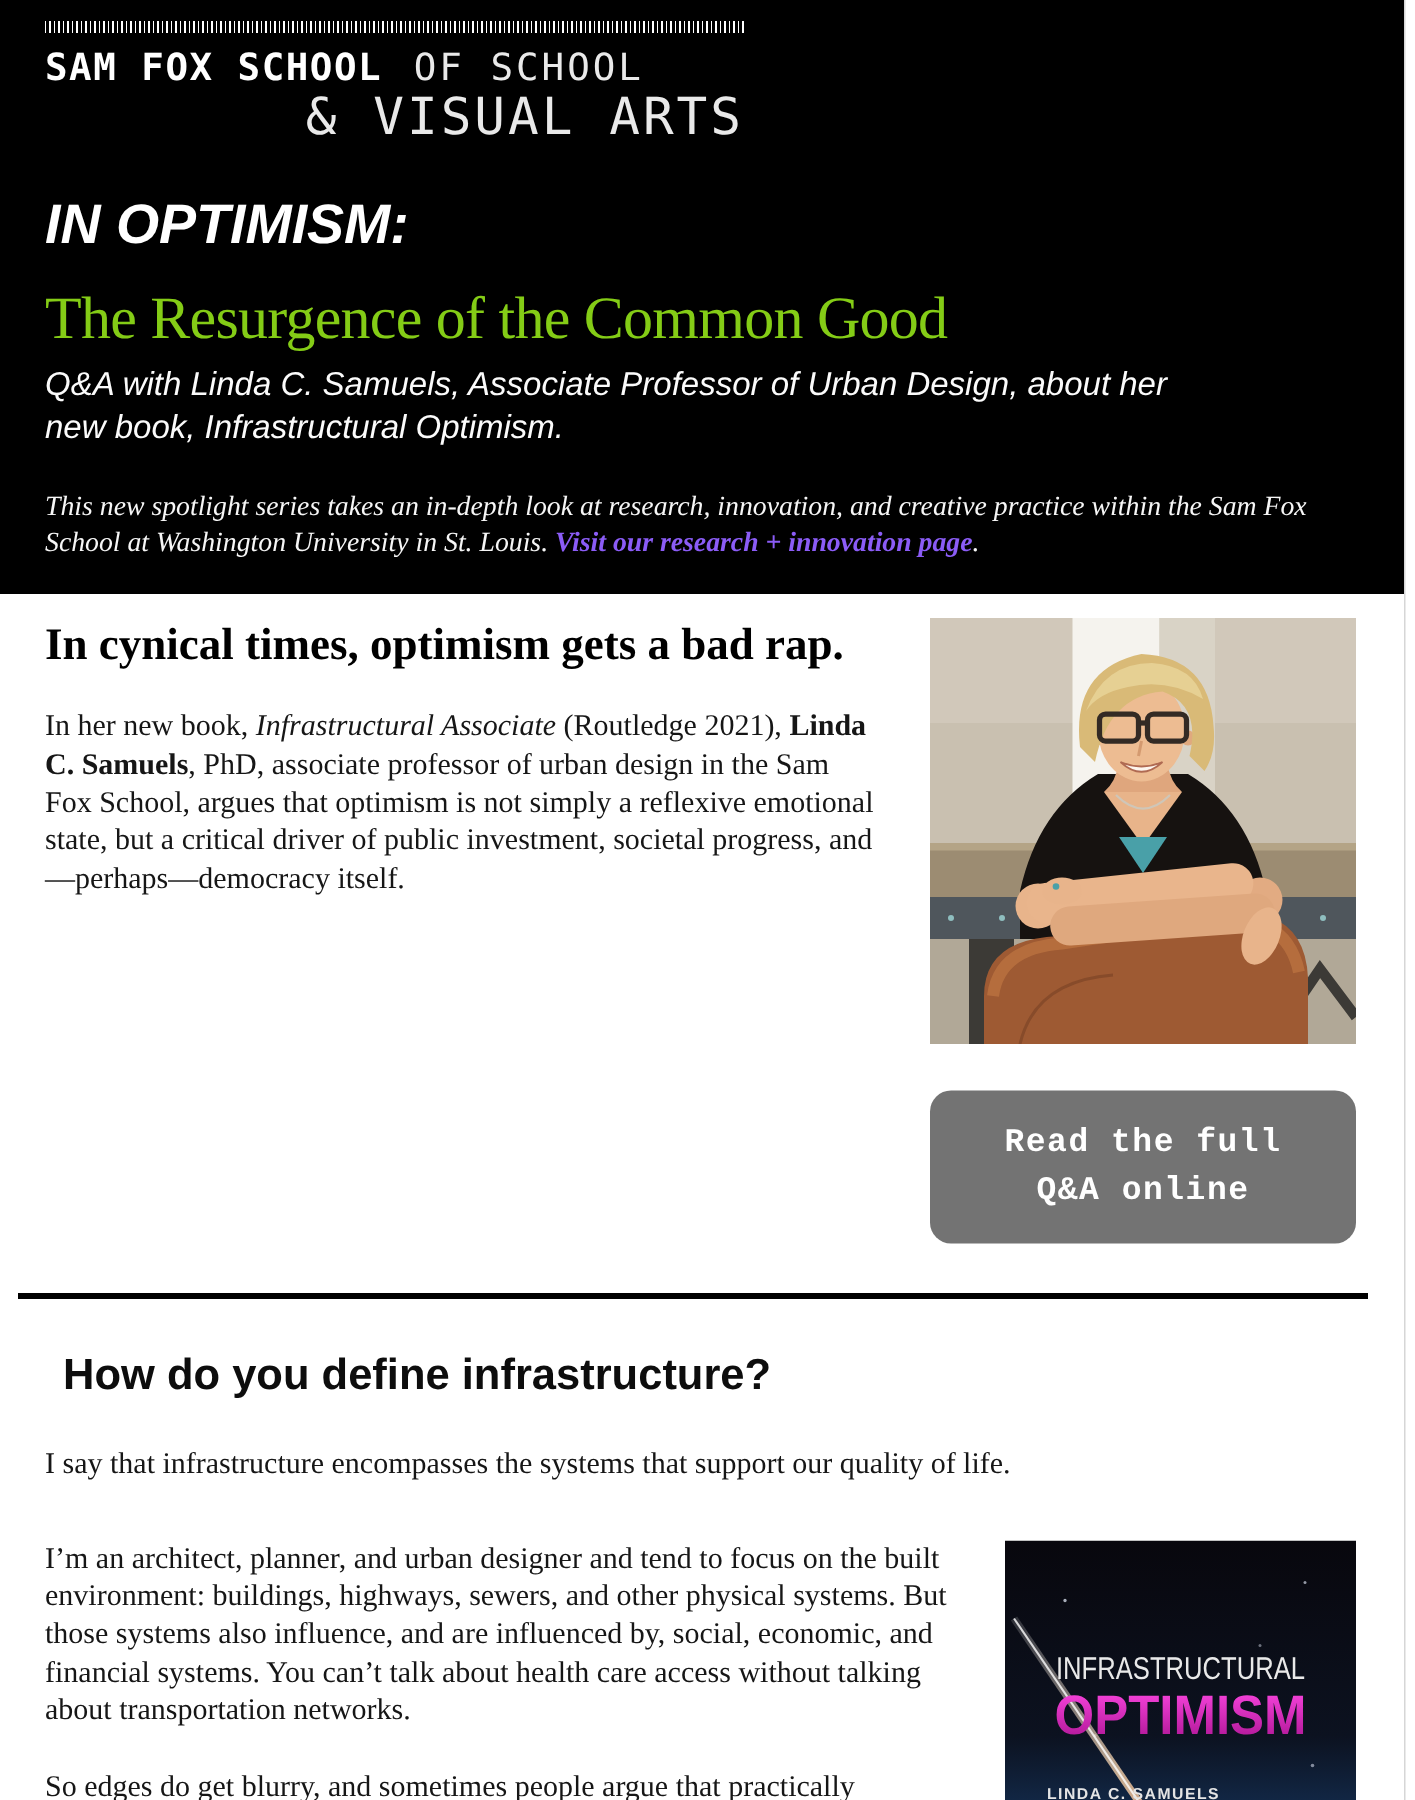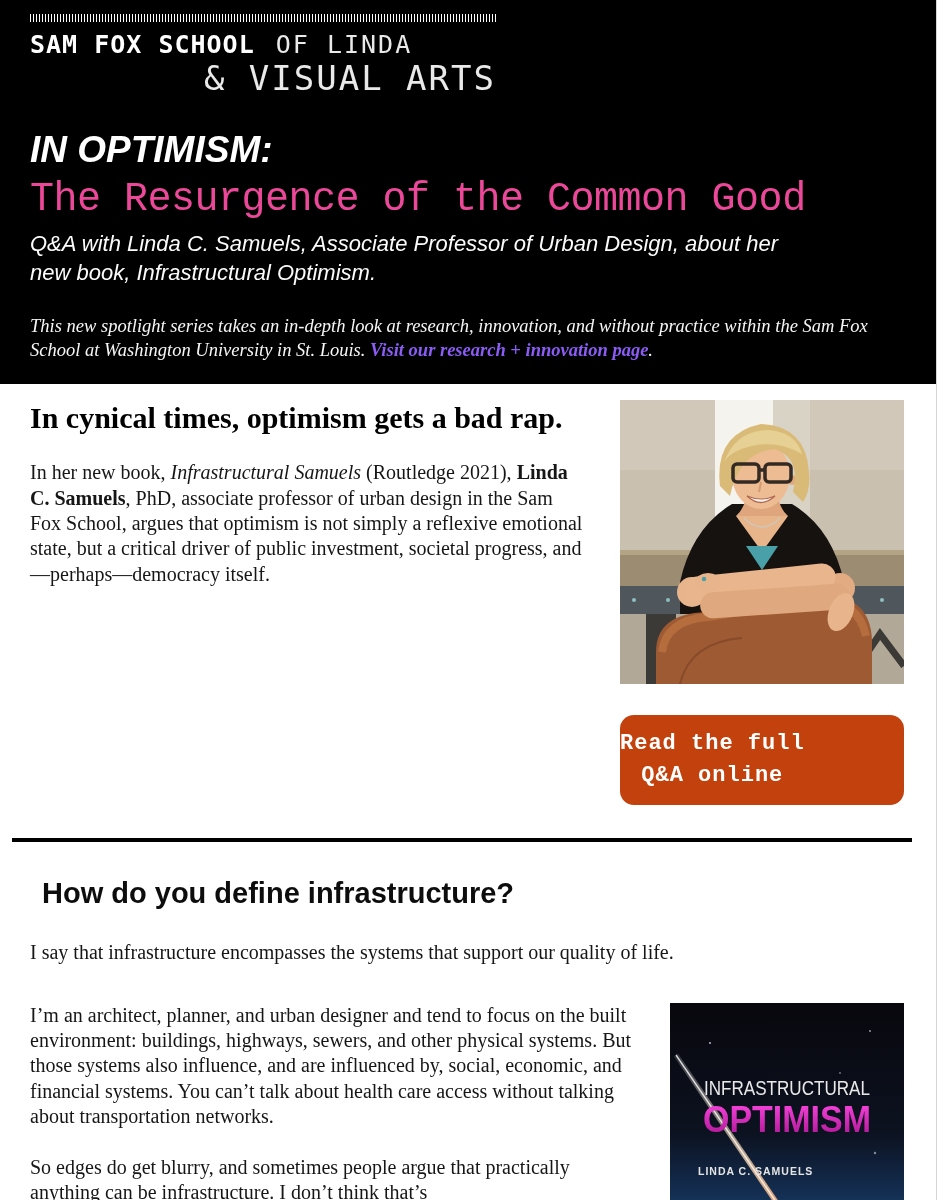--- a/index.html
+++ b/index.html
@@ -37,24 +37,24 @@
     font-size: 34px; line-height: 1.12;
     letter-spacing: 2px; color: #e9e9e9;
   }
   .kicker {
     margin: 34px 0 0 0;
     font-family: "Liberation Sans", sans-serif;
     font-style: italic; font-weight: bold;
     font-size: 37px; line-height: 1.05; color: #ffffff;
   }
   .hero-title {
-    margin: 8px 0 0 0;
-    font-family: Liberation Mono, monospace;
+    margin: 20px 0 0 0;
+    font-family: Liberation Serif, serif;
     font-weight: normal; font-size: 40px; line-height: 1.08;
-    letter-spacing: -0.5px; color: #ec4899;
+    letter-spacing: -0.5px; color: #84cc16;
   }
   .hero-subtitle {
     margin: 9px 0 0 0; max-width: 790px;
     font-family: "Liberation Sans", sans-serif;
     font-style: italic; font-size: 22px; line-height: 1.3; color: #fbfbfb;
   }
   .hero-intro {
     margin: 28px 0 0 0; max-width: 895px;
     font-family: "Liberation Serif", serif;
     font-style: italic; font-size: 18.5px; line-height: 1.27; color: #f6f6f6;
@@ -69,23 +69,23 @@
     font-family: "Liberation Serif", serif;
     font-weight: bold; font-size: 30px; line-height: 1.2; color: #000000;
   }
   .body-p {
     margin: 0 0 25px 0;
     font-size: 20px; line-height: 1.27; color: #161616;
   }
   .lead-right { width: 284px; flex: none; }
   .portrait { width: 284px; height: 284px; display: block; }
   .cta-button {
-    margin-top: 31px; width: 284px; height: 90px;
-    background: #c2410c; border-radius: 14px;
-    display: flex; align-items: center; justify-content: flex-start;
+    margin-top: 31px; width: 284px; height: 102px;
+    background: #737373; border-radius: 14px;
+    display: flex; align-items: center; justify-content: center;
     cursor: pointer;
   }
   .cta-label {
     color: #ffffff; text-align: center; white-space: pre-line;
     font-family: "Liberation Mono", monospace;
     font-weight: bold; font-size: 22px; line-height: 1.45; letter-spacing: 1px;
   }
 
   
   .divider { border: none; border-top: 4px solid #000000; margin: 33px 24px 0 12px; }
@@ -107,36 +107,36 @@
 <body>
 
 <div class="page">
   <div class="email-container">
 
     <header class="hero">
       <div class="logo">
         <div class="barcode"></div>
         <div class="logo-line1">
           <span class="logo-bold">SAM FOX SCHOOL</span>
-          <span class="logo-light">OF LINDA</span>
+          <span class="logo-light">OF SCHOOL</span>
         </div>
         <div class="logo-line2">
           <span>&amp; VISUAL ARTS</span>
         </div>
       </div>
       <h1 class="kicker">IN OPTIMISM:</h1>
       <h2 class="hero-title">The Resurgence of the Common Good</h2>
       <p class="hero-subtitle">Q&amp;A with Linda C. Samuels, Associate Professor of Urban Design, about her new book, Infrastructural Optimism.</p>
-      <p class="hero-intro"><span>This new spotlight series takes an in-depth look at research, innovation, and without practice within the Sam Fox School at Washington University in St. Louis. </span><a class="intro-link">Visit our research + innovation page</a><span>.</span></p>
+      <p class="hero-intro"><span>This new spotlight series takes an in-depth look at research, innovation, and creative practice within the Sam Fox School at Washington University in St. Louis. </span><a class="intro-link">Visit our research + innovation page</a><span>.</span></p>
     </header>
 
     <section class="lead">
       <div class="lead-left">
         <h3 class="lead-heading">In cynical times, optimism gets a bad rap.</h3>
-        <p class="body-p"><span>In her new book, </span><i>Infrastructural Samuels</i><span> (Routledge 2021), </span><b>Linda C. Samuels</b><span>, PhD, associate professor of urban design in the Sam Fox School, argues that optimism is not simply a reflexive emotional state, but a critical driver of public investment, societal progress, and —perhaps—democracy itself.</span></p>
+        <p class="body-p"><span>In her new book, </span><i>Infrastructural Associate</i><span> (Routledge 2021), </span><b>Linda C. Samuels</b><span>, PhD, associate professor of urban design in the Sam Fox School, argues that optimism is not simply a reflexive emotional state, but a critical driver of public investment, societal progress, and —perhaps—democracy itself.</span></p>
       </div>
       <div class="lead-right">
         <svg class="portrait" viewBox="0 0 284 284" xmlns="http://www.w3.org/2000/svg">
 
           <rect width="284" height="284" fill="#c9c0b0"></rect>
           <rect width="284" height="70" fill="#d1c8ba"></rect>
           <rect x="95" y="0" width="58" height="146" fill="#f5f3ee"></rect>
           <rect x="153" y="0" width="37" height="146" fill="#d9d3c6"></rect>
 
           <rect x="0" y="150" width="284" height="36" fill="#9c8c72"></rect>

